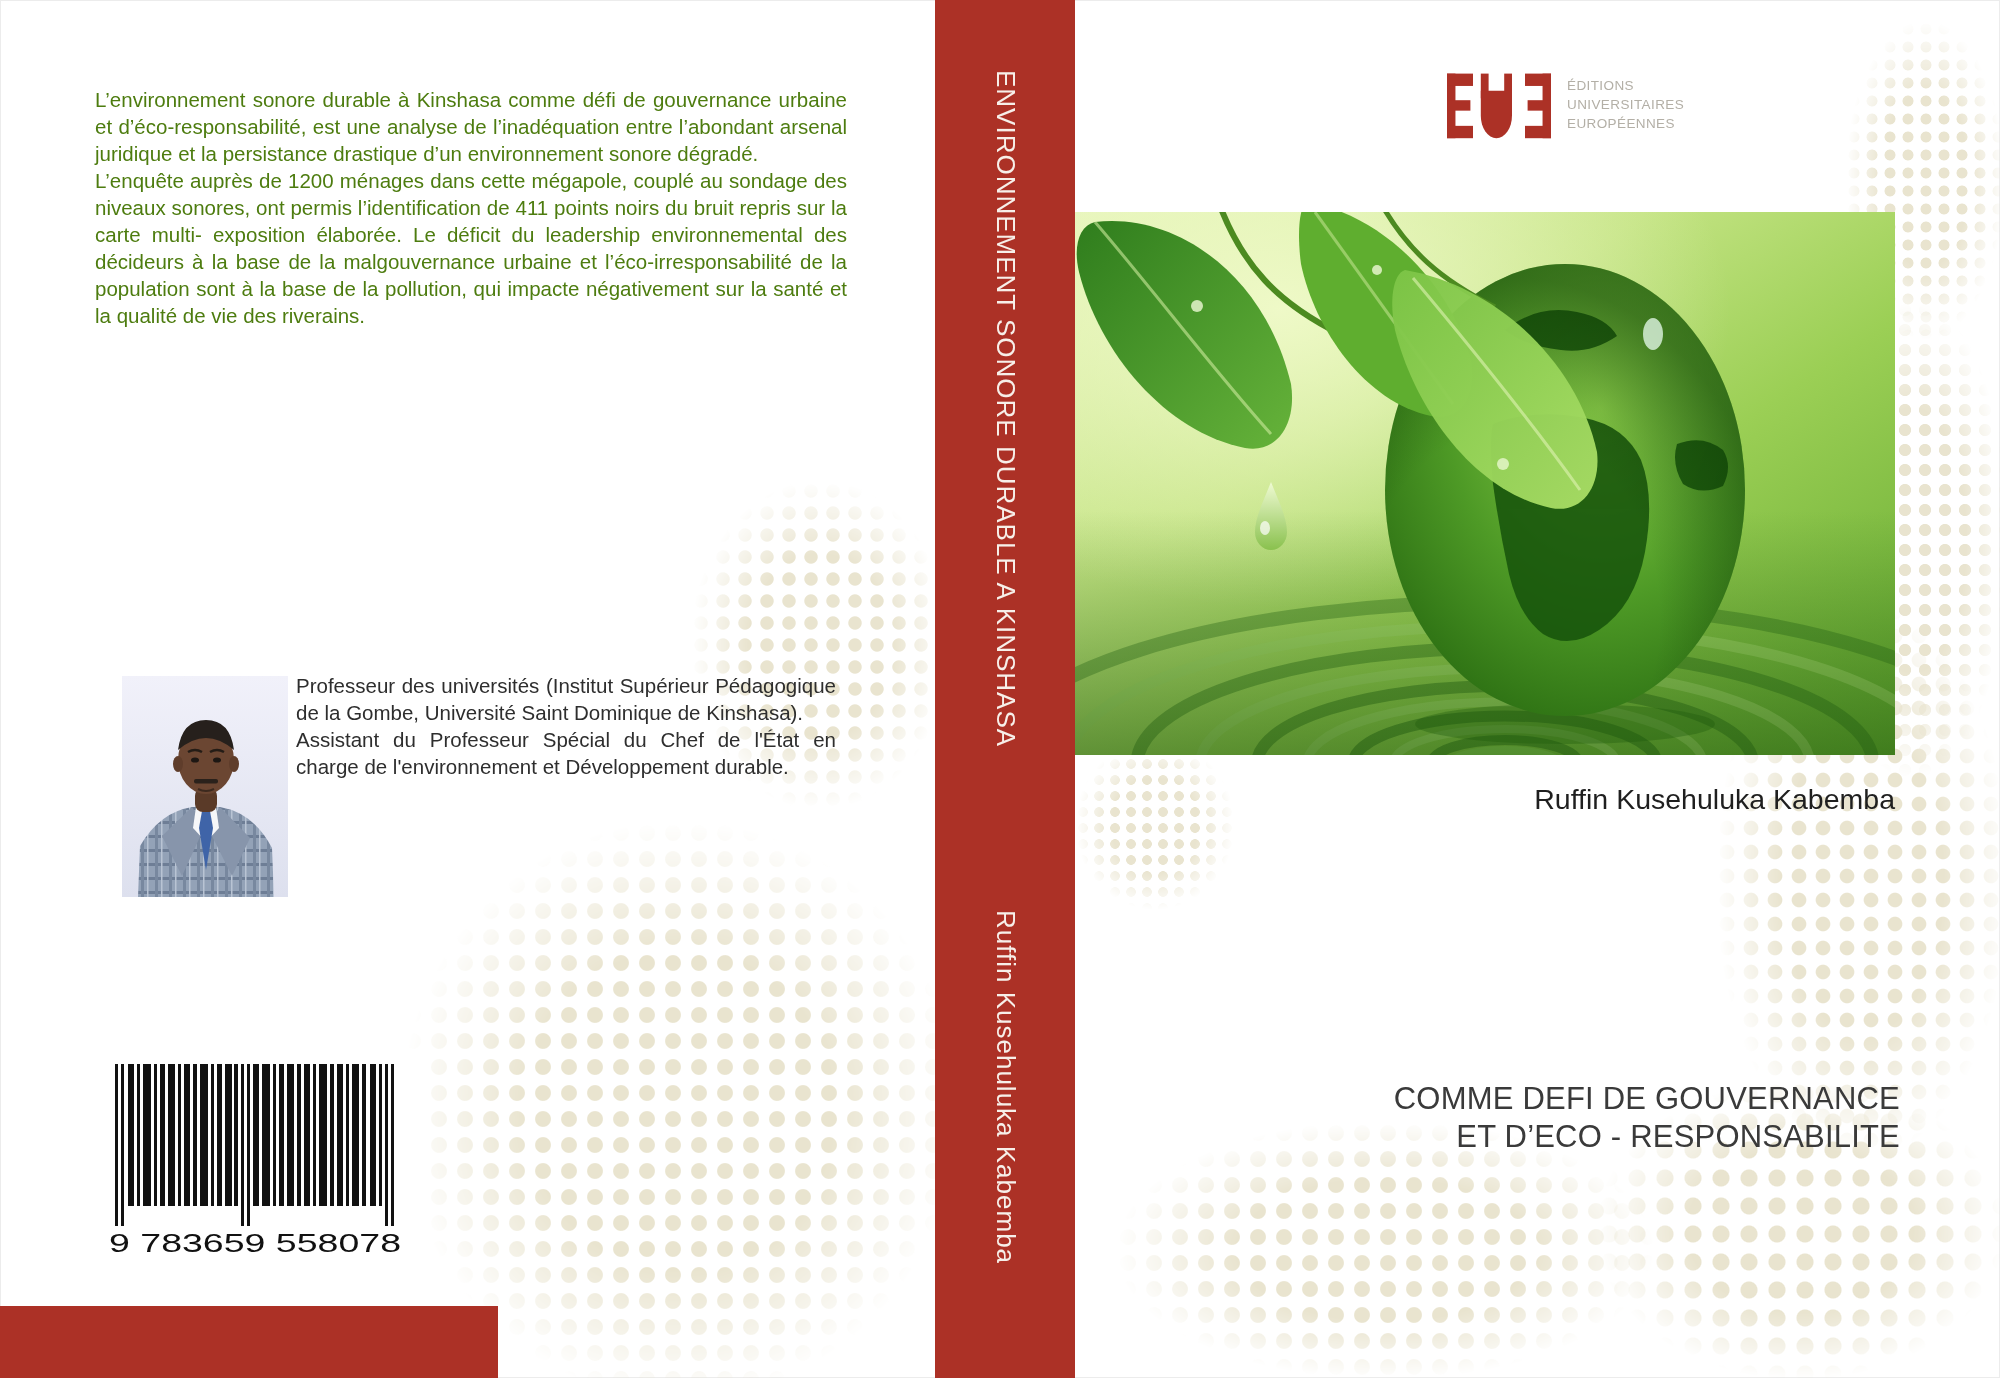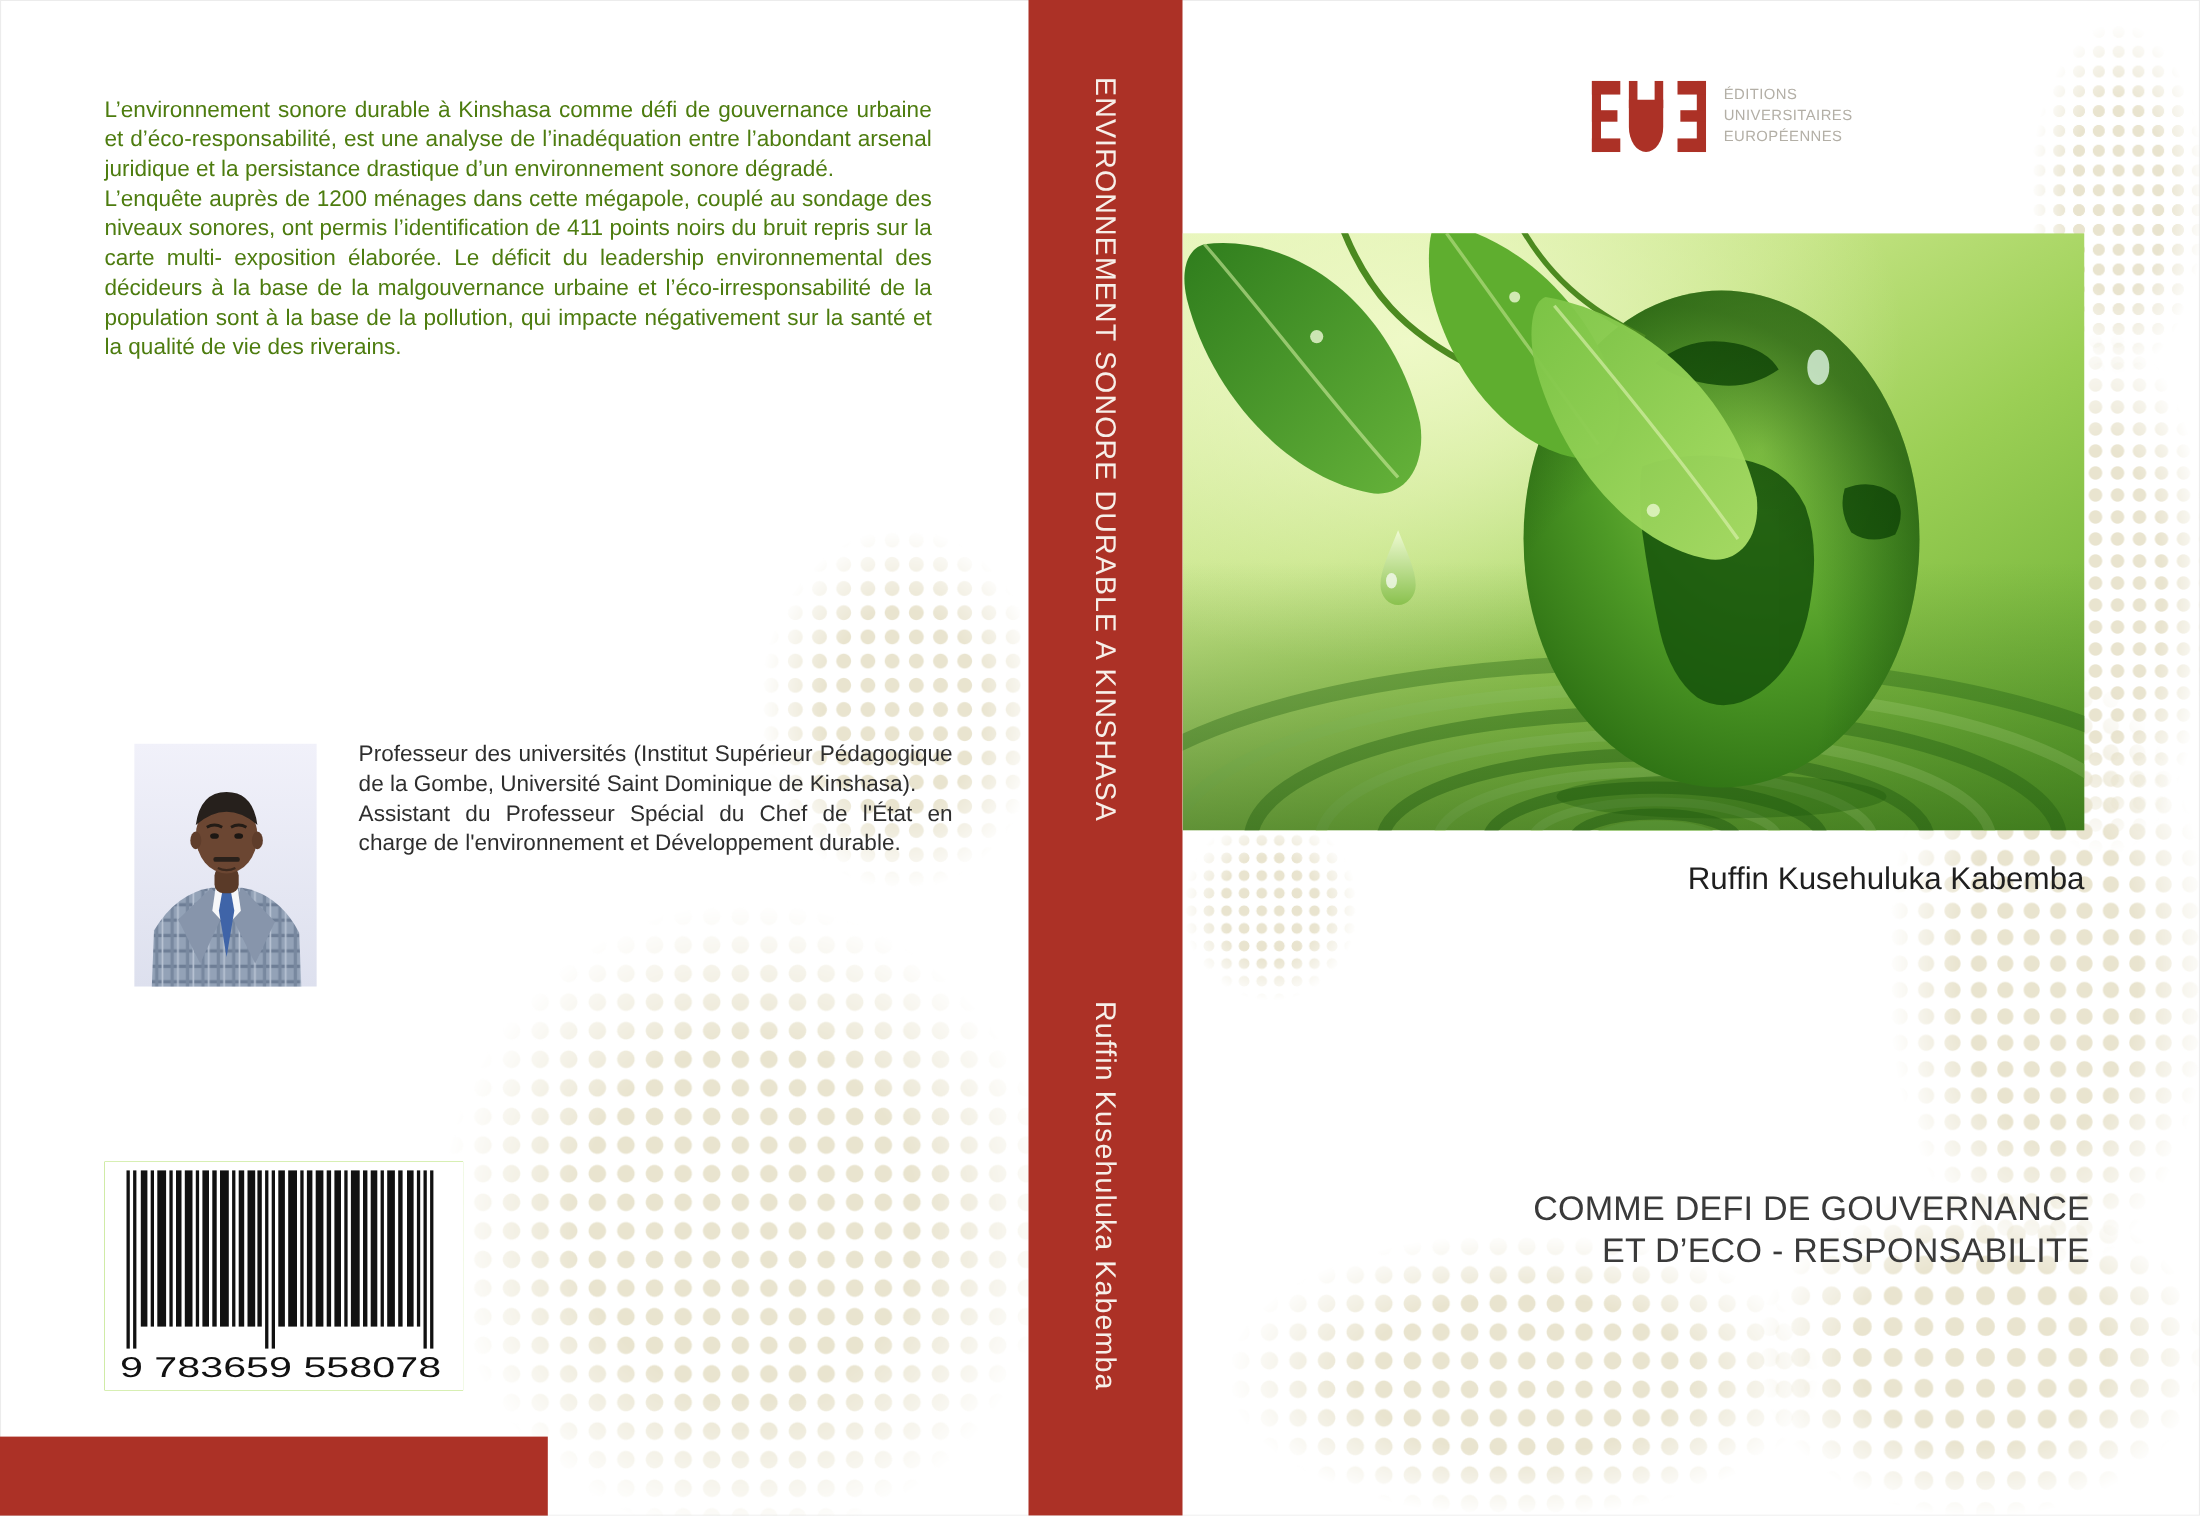--- a/index.html
+++ b/index.html
@@ -18,25 +18,25 @@
   }
   
   .back-cover{position:absolute;left:0;top:0;width:935px;height:1378px;overflow:hidden;}
   .synopsis{
     position:absolute;left:95px;top:86px;width:752px;
     font-size:20.5px;line-height:27px;color:#4d7c0f;text-align:justify;
   }
   .synopsis p{margin:0;}
   .author-photo{position:absolute;left:122px;top:676px;width:166px;height:221px;}
   .bio{
-    position:absolute;left:326px;top:672px;width:540px;
+    position:absolute;left:296px;top:672px;width:540px;
     font-size:20.5px;line-height:27px;color:#2e2e2e;text-align:justify;
   }
   .bio p{margin:0;}
-  .barcode{position:absolute;left:95px;top:1056px;width:326px;height:208px;background:#84cc16;}
+  .barcode{position:absolute;left:95px;top:1056px;width:326px;height:208px;background:#bef264;}
   .accent-bar{position:absolute;left:0;top:1306px;width:498px;height:72px;background:#ac3126;border-bottom:3px solid #8f2a20;}
   
   .spine{position:absolute;left:935px;top:0;width:140px;height:1378px;background:#ac3126;}
   .spine-title{
     position:absolute;top:70px;left:50%;transform:translateX(-50%);
     writing-mode:vertical-rl;font-size:26px;letter-spacing:1px;color:#f7efe9;white-space:nowrap;
   }
   .spine-author{
     position:absolute;top:910px;left:50%;transform:translateX(-50%);
     writing-mode:vertical-rl;font-size:26px;letter-spacing:1px;color:#f7efe9;white-space:nowrap;

